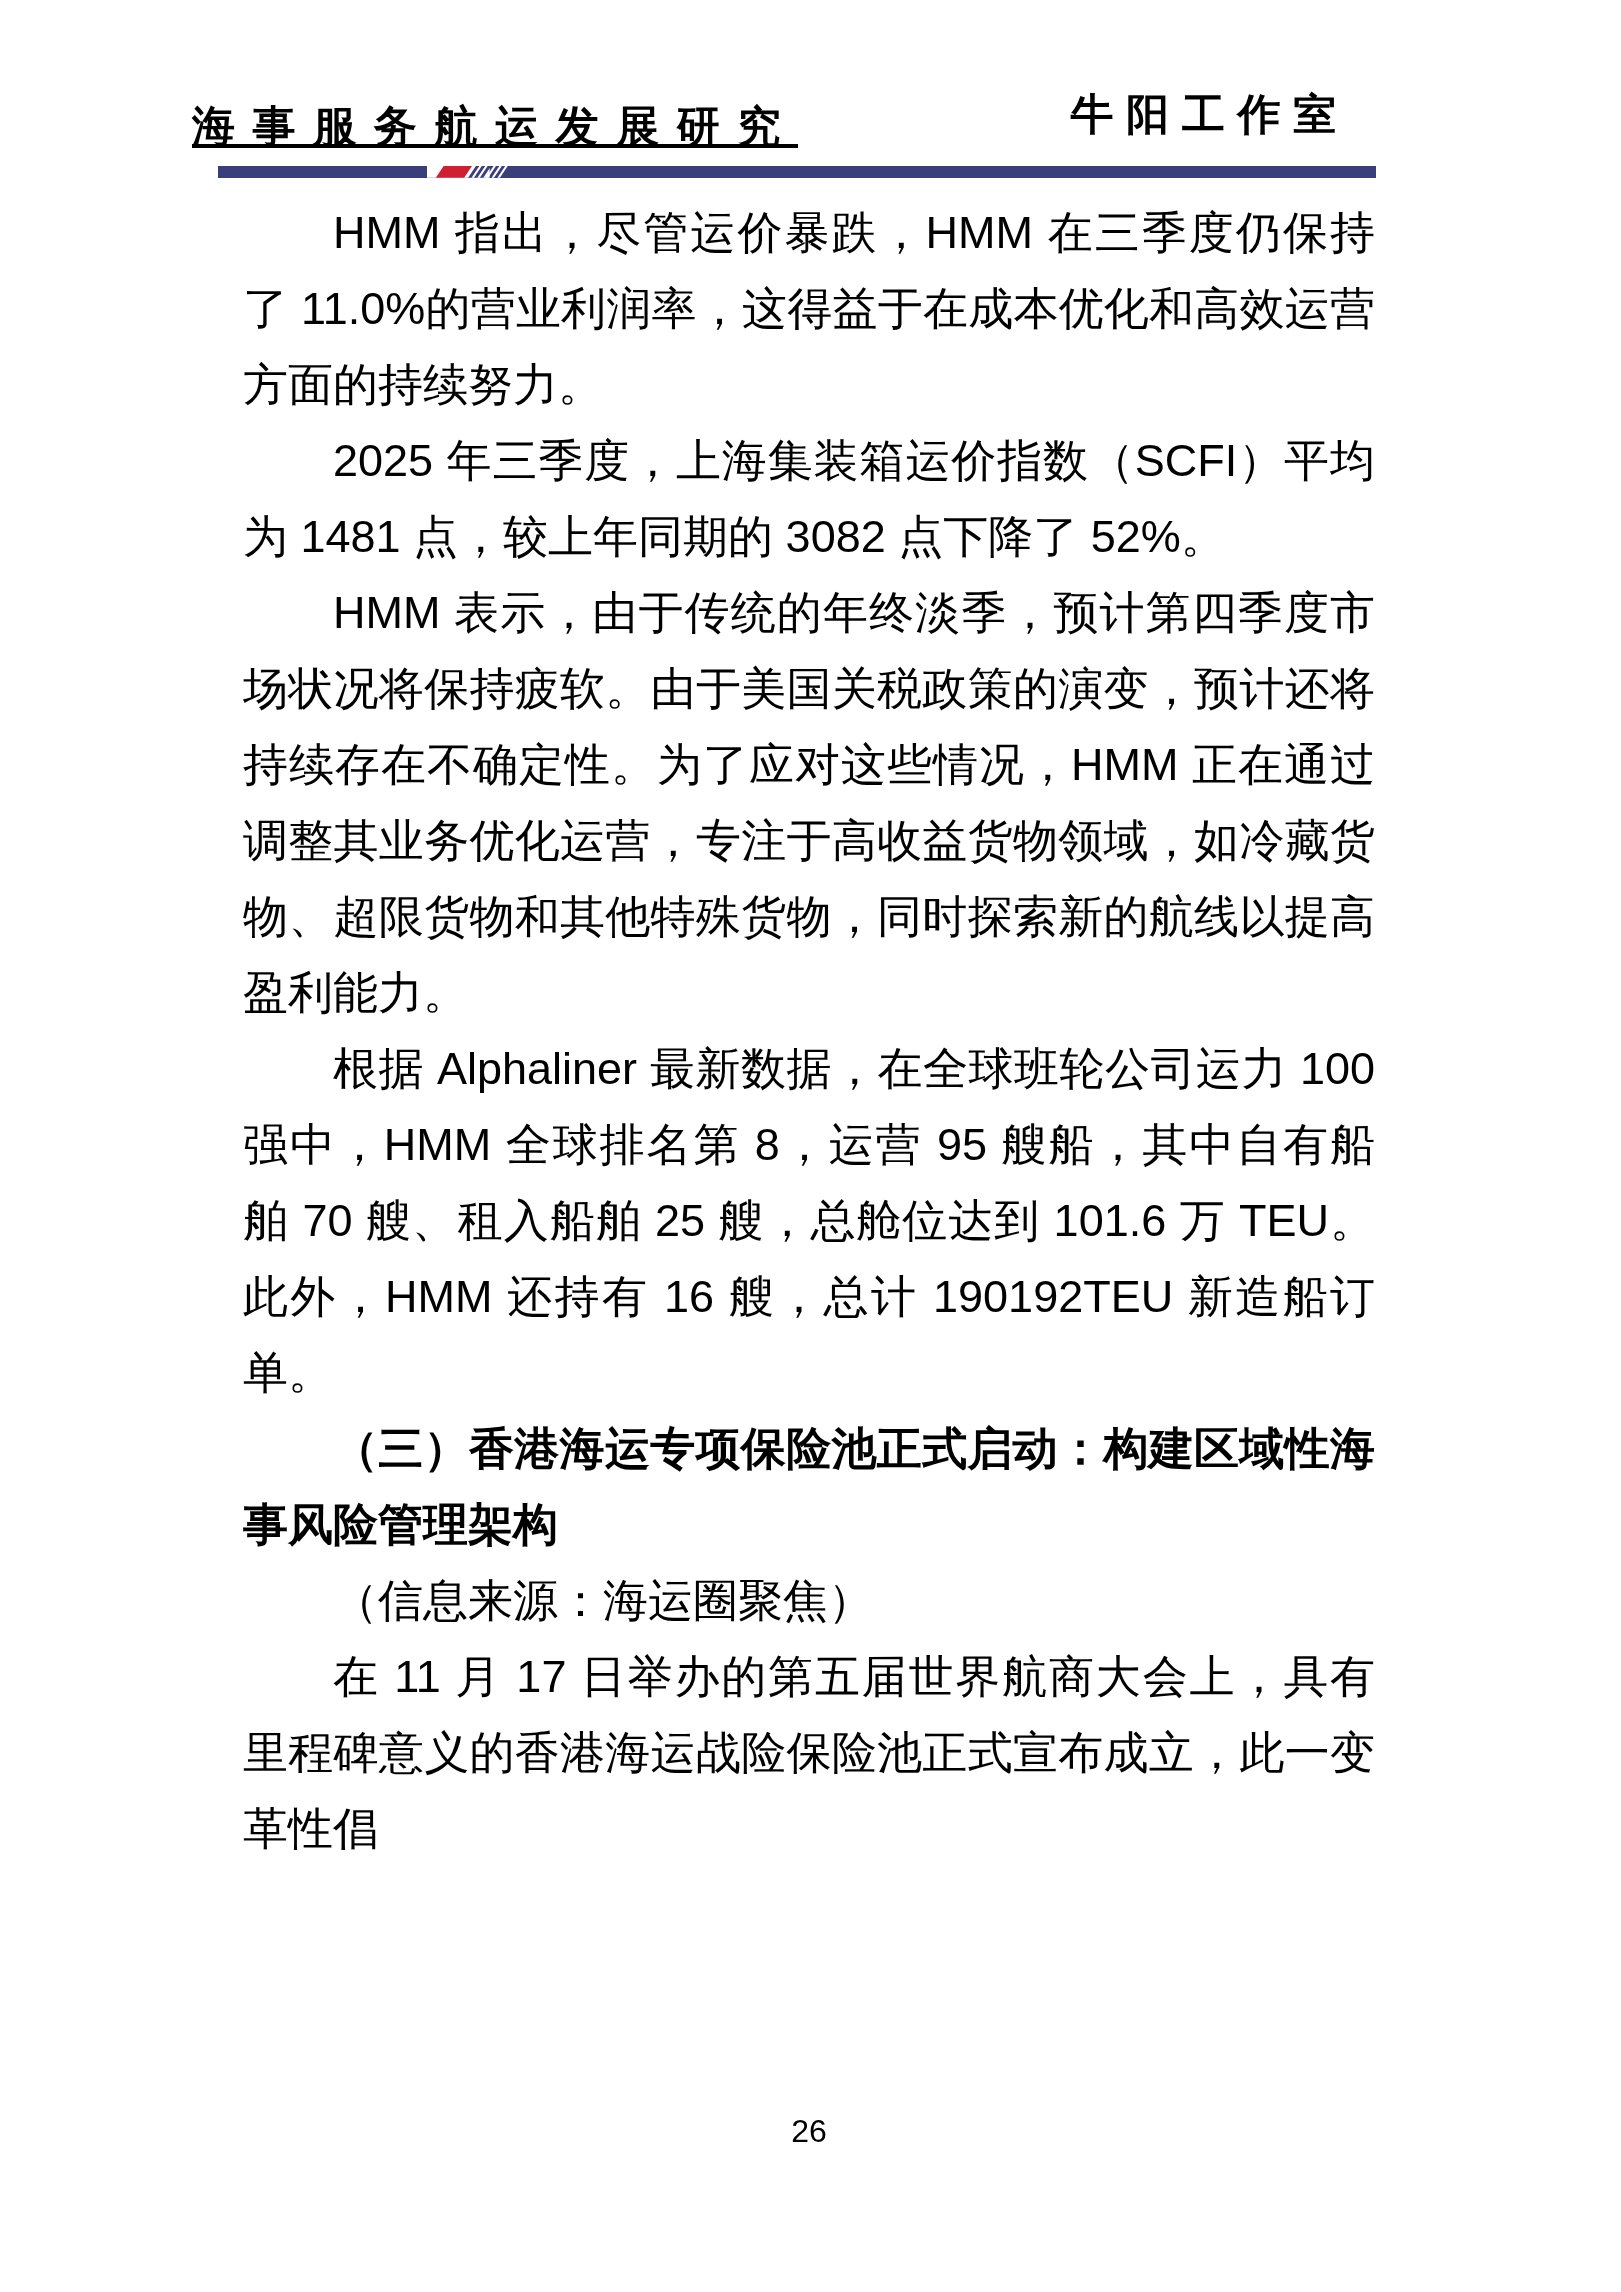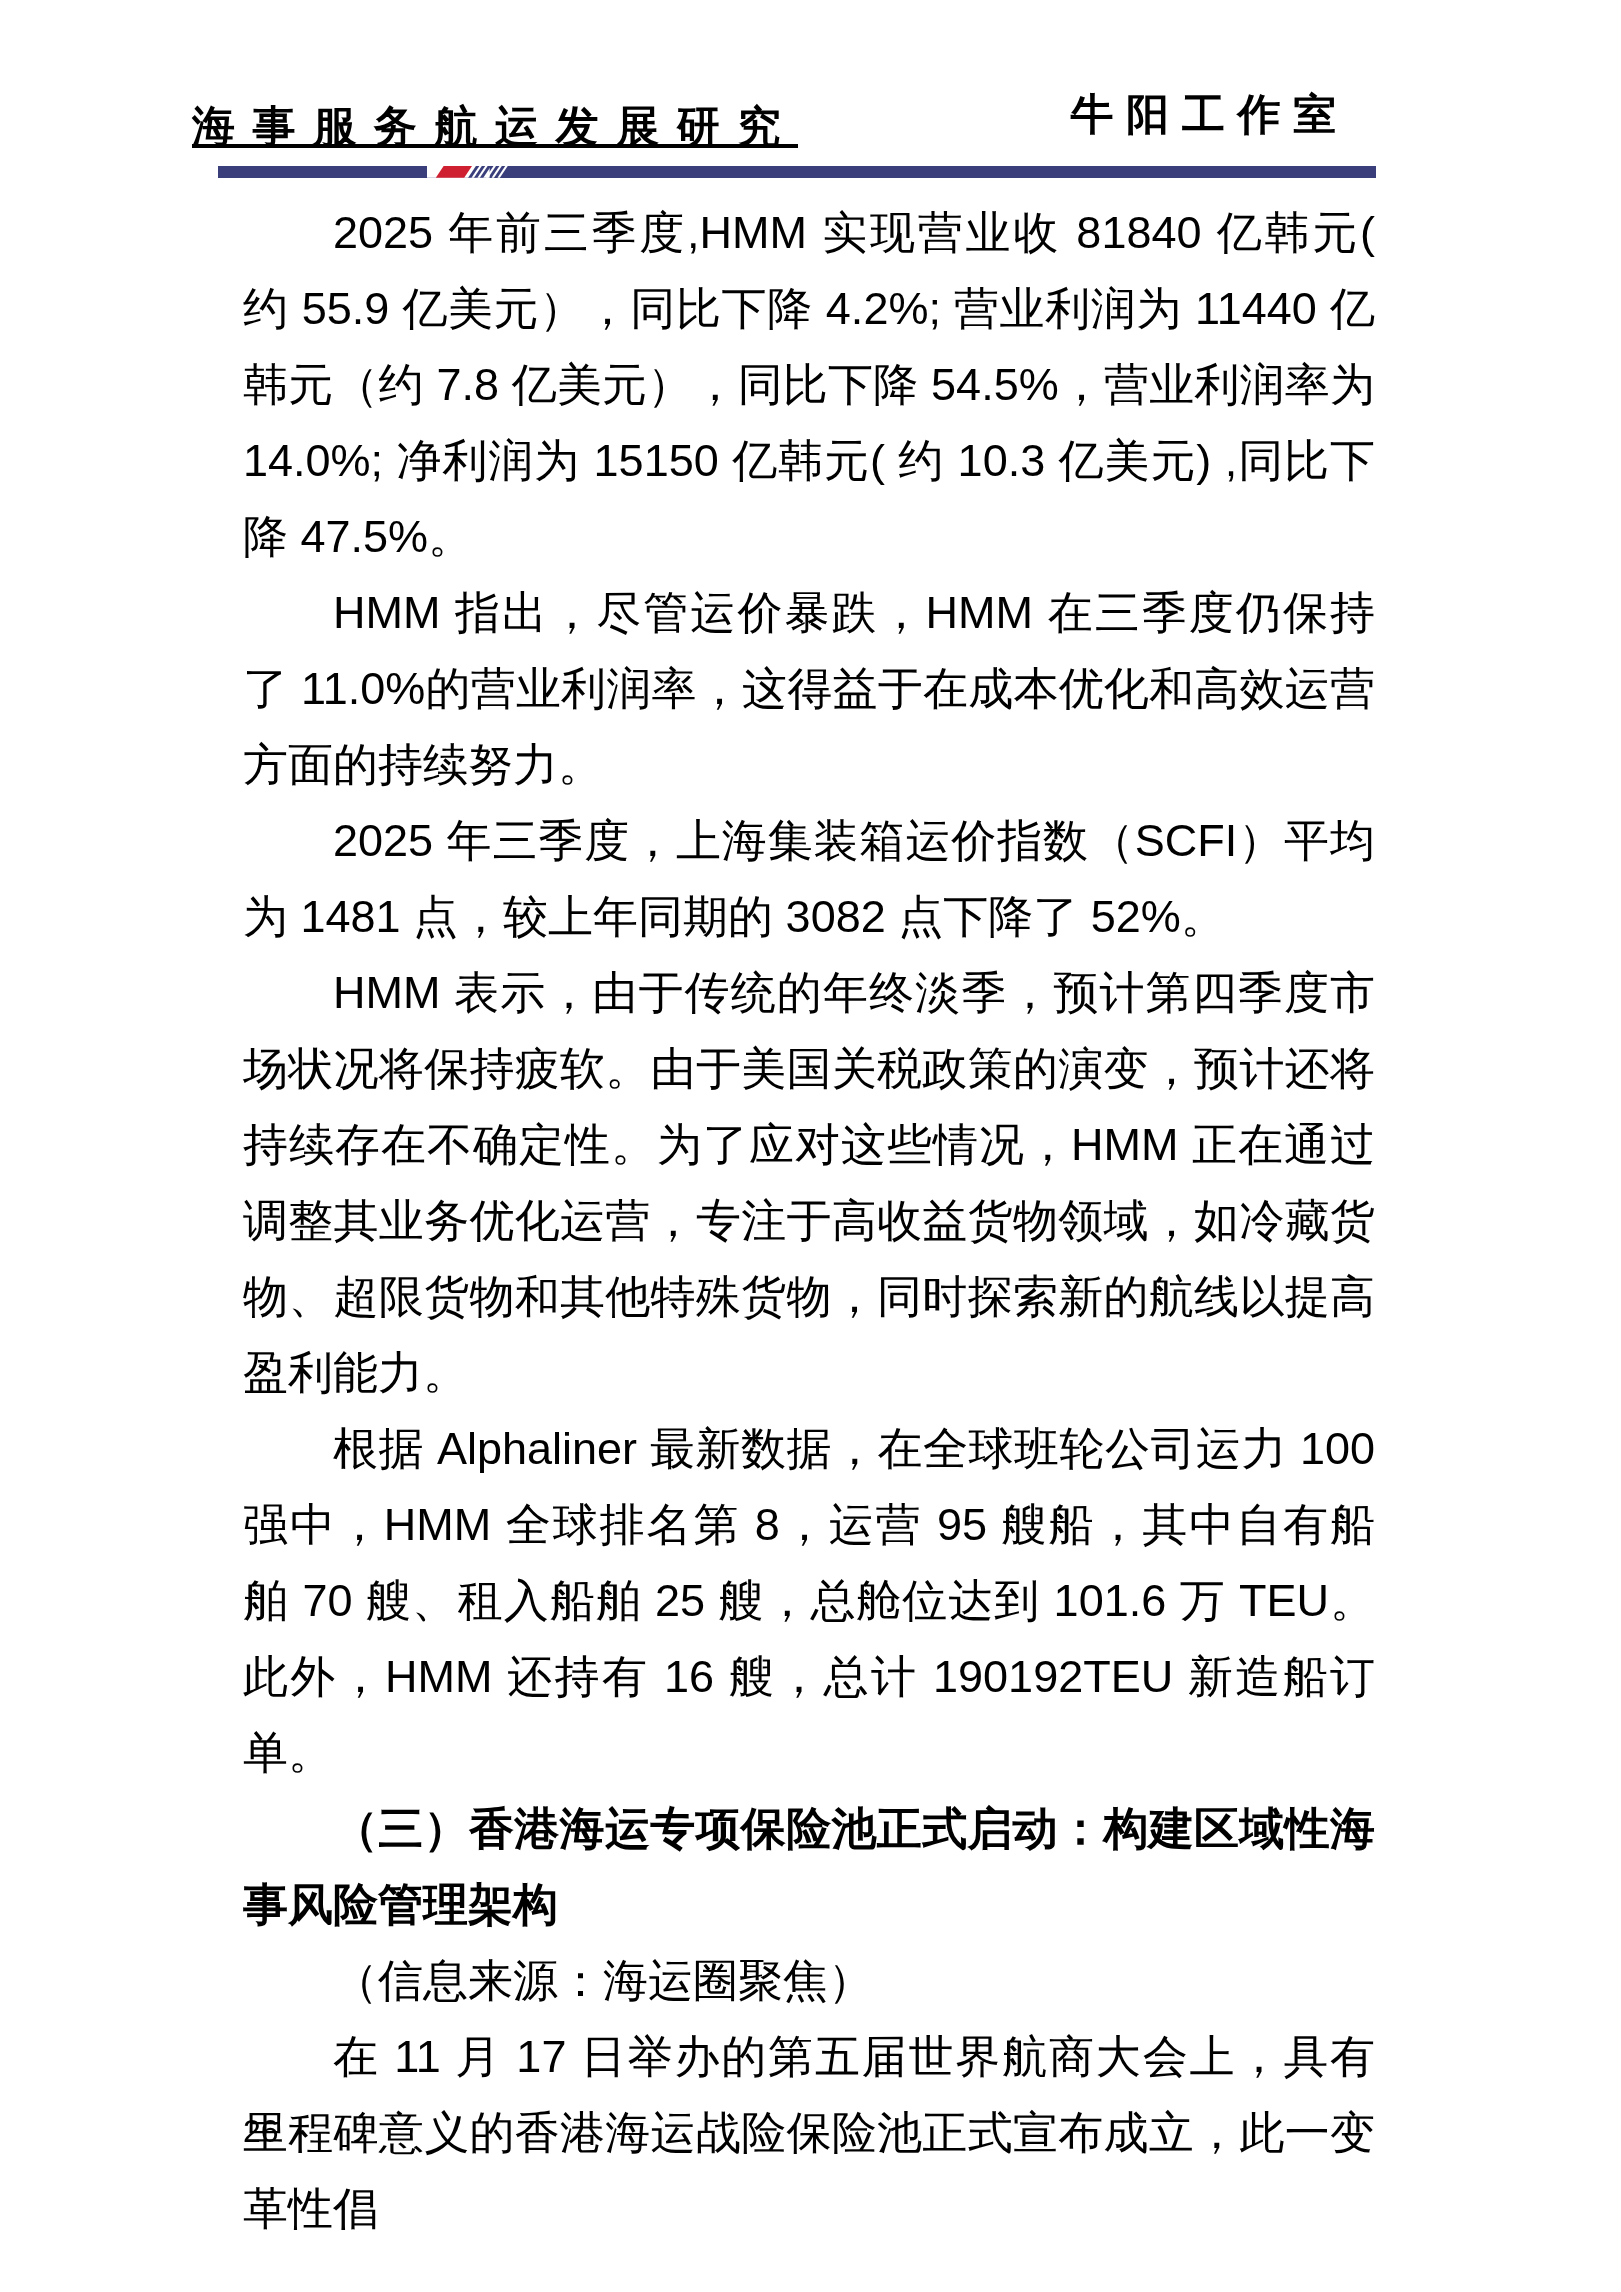--- a/index.html
+++ b/index.html
@@ -46,21 +46,21 @@
     text-align:justify;
     text-justify:inter-ideograph;
   }
   .para{margin:0;text-indent:2em;}
   .para.no-indent{text-indent:0;}
   .para.heading{font-weight:bold;}
 
   
   .page-num{
     position:absolute;top:2113px;left:243px;width:1132px;
-    text-align:left;font-size:32px;
+    text-align:center;font-size:32px;
   }
 </style>
 </head>
 <body>
 
 <div class="page">
 
   <div class="header-left">海事服务航运发展研究</div>
 
   <div class="header-right">牛阳工作室</div>
@@ -76,21 +76,20 @@
       <polygon points="56,0 59.5,0 51.5,12 48,12" style="fill:var(--rule-color)"></polygon>
       <polygon points="62,0 65.5,0 57.5,12 54,12" style="fill:var(--rule-color)"></polygon>
 
       <polygon points="68,0 70.5,0 62.5,12 60,12" style="fill:#ffffff"></polygon>
       <polygon points="74,0 76.5,0 68.5,12 66,12" style="fill:#ffffff"></polygon>
       <polygon points="80,0 82.5,0 74.5,12 72,12" style="fill:#ffffff"></polygon>
     </svg>
   </div>
 
   <main class="body-text">
-    <p class="para">2025 年前三季度,HMM 实现营业收 81840 亿韩元( 约 55.9 亿美元），同比下降 4.2%; 营业利润为 11440 亿韩元（约 7.8 亿美元），同比下降 54.5%，营业利润率为 14.0%; 净利润为 15150 亿韩元( 约 10.3 亿美元) ,同比下降 47.5%。</p>
     <p class="para">HMM 指出，尽管运价暴跌，HMM 在三季度仍保持了 11.0%的营业利润率，这得益于在成本优化和高效运营方面的持续努力。</p>
     <p class="para">2025 年三季度，上海集装箱运价指数（SCFI）平均为 1481 点，较上年同期的 3082 点下降了 52%。</p>
     <p class="para">HMM 表示，由于传统的年终淡季，预计第四季度市场状况将保持疲软。由于美国关税政策的演变，预计还将持续存在不确定性。为了应对这些情况，HMM 正在通过调整其业务优化运营，专注于高收益货物领域，如冷藏货物、超限货物和其他特殊货物，同时探索新的航线以提高盈利能力。</p>
     <p class="para">根据 Alphaliner 最新数据，在全球班轮公司运力 100 强中，HMM 全球排名第 8，运营 95 艘船，其中自有船舶 70 艘、租入船舶 25 艘，总舱位达到 101.6 万 TEU。此外，HMM 还持有 16 艘，总计 190192TEU 新造船订单。</p>
     <p class="para heading">（三）香港海运专项保险池正式启动：构建区域性海事风险管理架构</p>
     <p class="para">（信息来源：海运圈聚焦）</p>
     <p class="para">在 11 月 17 日举办的第五届世界航商大会上，具有里程碑意义的香港海运战险保险池正式宣布成立，此一变革性倡</p>
   </main>
 
   <div class="page-num">26</div>

